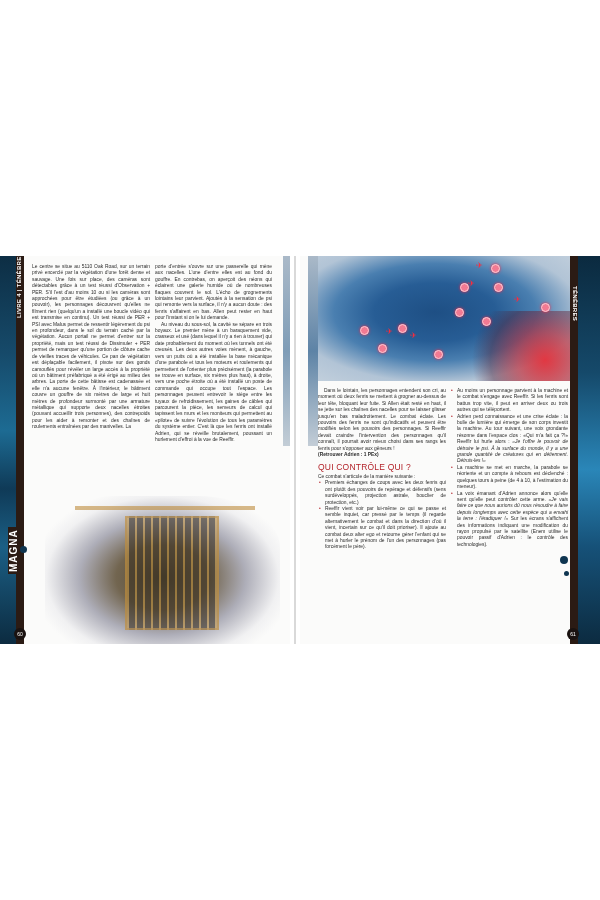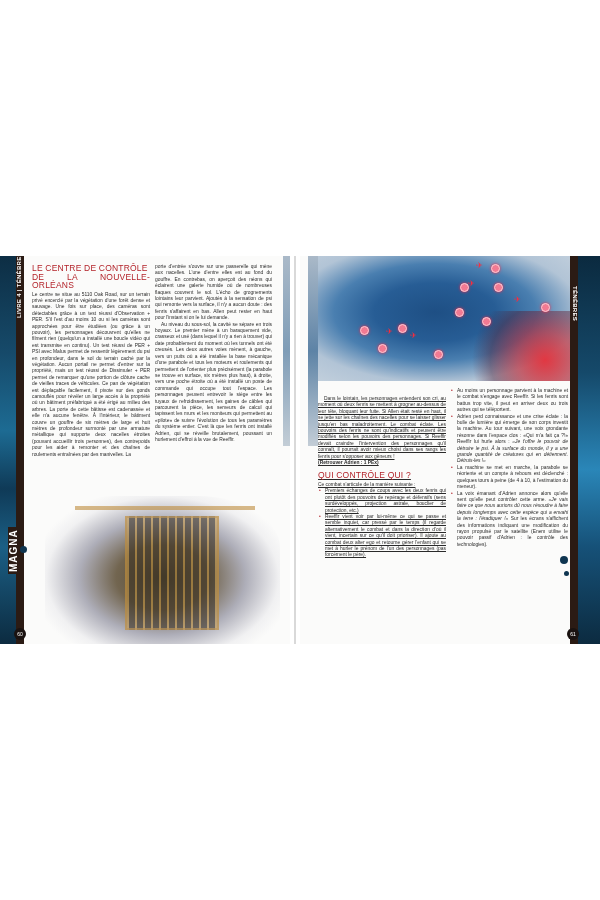--- a/index.html
+++ b/index.html
@@ -59,24 +59,20 @@
   <div class="page page-left">
     <div class="edge-left"></div>
     <div class="spine-left">
       <div class="spine-text">LIVRE 4 | TÉNÈBRES</div>
     </div>
     <div class="logo-mark">MAGNA</div>
     <div class="splat" style="left:20px;top:290px;width:7px;height:7px;"></div>
     <div class="pagenum" style="left:14px;top:372px;">60</div>
 
     <div class="col" style="left:32px;top:8px;width:118px;">
-      <div class="heading">
-        <div>Le centre de contrôle</div>
-        <div>de la Nouvelle-Orléans</div>
-      </div>
       <p>Le centre se situe au 5110 Oak Road, sur un terrain privé encerclé par la végétation d'une forêt dense et sauvage. Une fois sur place, des caméras sont détectables grâce à un test réussi d'Observation + PER. S'il l'est d'au moins 10 ou si les caméras sont approchées pour être étudiées (ou grâce à un pouvoir), les personnages découvrent qu'elles ne filment rien (quelqu'un a installé une boucle vidéo qui est transmise en continu). Un test réussi de PER + PSI avec Malus permet de ressentir légèrement du psi en profondeur, dans le sol du terrain caché par la végétation. Aucun portail ne permet d'entrer sur la propriété, mais un test réussi de Dissimuler + PER permet de remarquer qu'une portion de clôture cache de vieilles traces de véhicules. Ce pan de végétation est déplaçable facilement, il pivote sur des gonds camouflés pour révéler un large accès à la propriété où un bâtiment préfabriqué a été érigé au milieu des arbres. La porte de cette bâtisse est cadenassée et elle n'a aucune fenêtre. À l'intérieur, le bâtiment couvre un gouffre de six mètres de large et huit mètres de profondeur surmonté par une armature métallique qui supporte deux nacelles étroites (pouvant accueillir trois personnes), des contrepoids pour les aider à remonter et des chaînes de roulements entraînées par des manivelles. La</p>
     </div>
 
     <div class="col" style="left:155px;top:8px;width:117px;">
       <p>porte d'entrée s'ouvre sur une passerelle qui mène aux nacelles. L'une d'entre elles est au fond du gouffre. En contrebas, on aperçoit des néons qui éclairent une galerie humide où de nombreuses flaques couvrent le sol. L'écho de grognements lointains leur parvient. Ajoutés à la sensation de psi qui remonte vers la surface, il n'y a aucun doute : des fenris s'affairent en bas. Allen peut rester en haut pour l'instant si on le lui demande.</p>
       <p class="indent">Au niveau du sous-sol, la cavité se sépare en trois boyaux. Le premier mène à un baraquement vide, crasseux et usé (dans lequel il n'y a rien à trouver) qui date probablement du moment où les tunnels ont été creusés. Les deux autres voies mènent, à gauche, vers un puits où a été installée la base mécanique d'une parabole et tous les moteurs et roulements qui permettent de l'orienter plus précisément (la parabole se trouve en surface, six mètres plus haut), à droite, vers une poche étroite où a été installé un poste de commande qui occupe tout l'espace. Les personnages peuvent entrevoir le siège entre les tuyaux de refroidissement, les gaines de câbles qui parcourent la pièce, les serveurs de calcul qui tapissent les murs et les moniteurs qui permettent au «pilote» de suivre l'évolution de tous les paramètres du système entier. C'est là que les fenris ont installé Adrien, qui se réveille brutalement, poussant un hurlement d'effroi à la vue de Reeffir.</p>
     </div>
 
     <div class="illu-machine">
       <div class="beam"></div>
@@ -102,21 +98,21 @@
       <div class="node" style="left:173px;top:8px;"></div>
       <div class="node" style="left:176px;top:27px;"></div>
       <div class="node" style="left:223px;top:47px;"></div>
       <div class="plane" style="left:68px;top:72px;">✈</div>
       <div class="plane" style="left:92px;top:76px;">✈</div>
       <div class="plane" style="left:150px;top:24px;">✈</div>
       <div class="plane" style="left:158px;top:6px;">✈</div>
       <div class="plane" style="left:196px;top:40px;">✈</div>
     </div>
 
-    <div class="col" style="left:18px;top:140px;width:128px;text-decoration:underline;">
+    <div class="col" style="left:18px;top:132px;width:128px;">
       <p class="indent">Dans le lointain, les personnages entendent son cri, au moment où deux fenris se mettent à grogner au-dessus de leur tête, bloquant leur fuite. Si Allen était resté en haut, il se jette sur les chaînes des nacelles pour se laisser glisser jusqu'en bas maladroitement. Le combat éclate. Les pouvoirs des fenris ne sont qu'indicatifs et peuvent être modifiés selon les pouvoirs des personnages. Si Reeffir devait craindre l'intervention des personnages qu'il connaît, il pourrait avoir mieux choisi dans ses rangs les fenris pour s'opposer aux gêneurs !</p>
       <p class="bold">(Retrouver Adrien : 1 PEx)</p>
       <div class="heading" style="margin-top:5px;">Qui contrôle qui ?</div>
       <p>Ce combat s'articule de la manière suivante :</p>
       <ul class="bullets">
         <li>Premiers échanges de coups avec les deux fenris qui ont plutôt des pouvoirs de repérage et défensifs (sens surdéveloppés, projection astrale, bouclier de protection, etc.)</li>
         <li>Reeffir vient voir par lui-même ce qui se passe et semble inquiet, car pressé par le temps (il regarde alternativement le combat et dans la direction d'où il vient, incertain sur ce qu'il doit prioriser). Il ajoute au combat deux alter ego et retourne gérer l'enfant qui se met à hurler le prénom de l'un des personnages (pas forcément le père).</li>
       </ul>
     </div>
 

